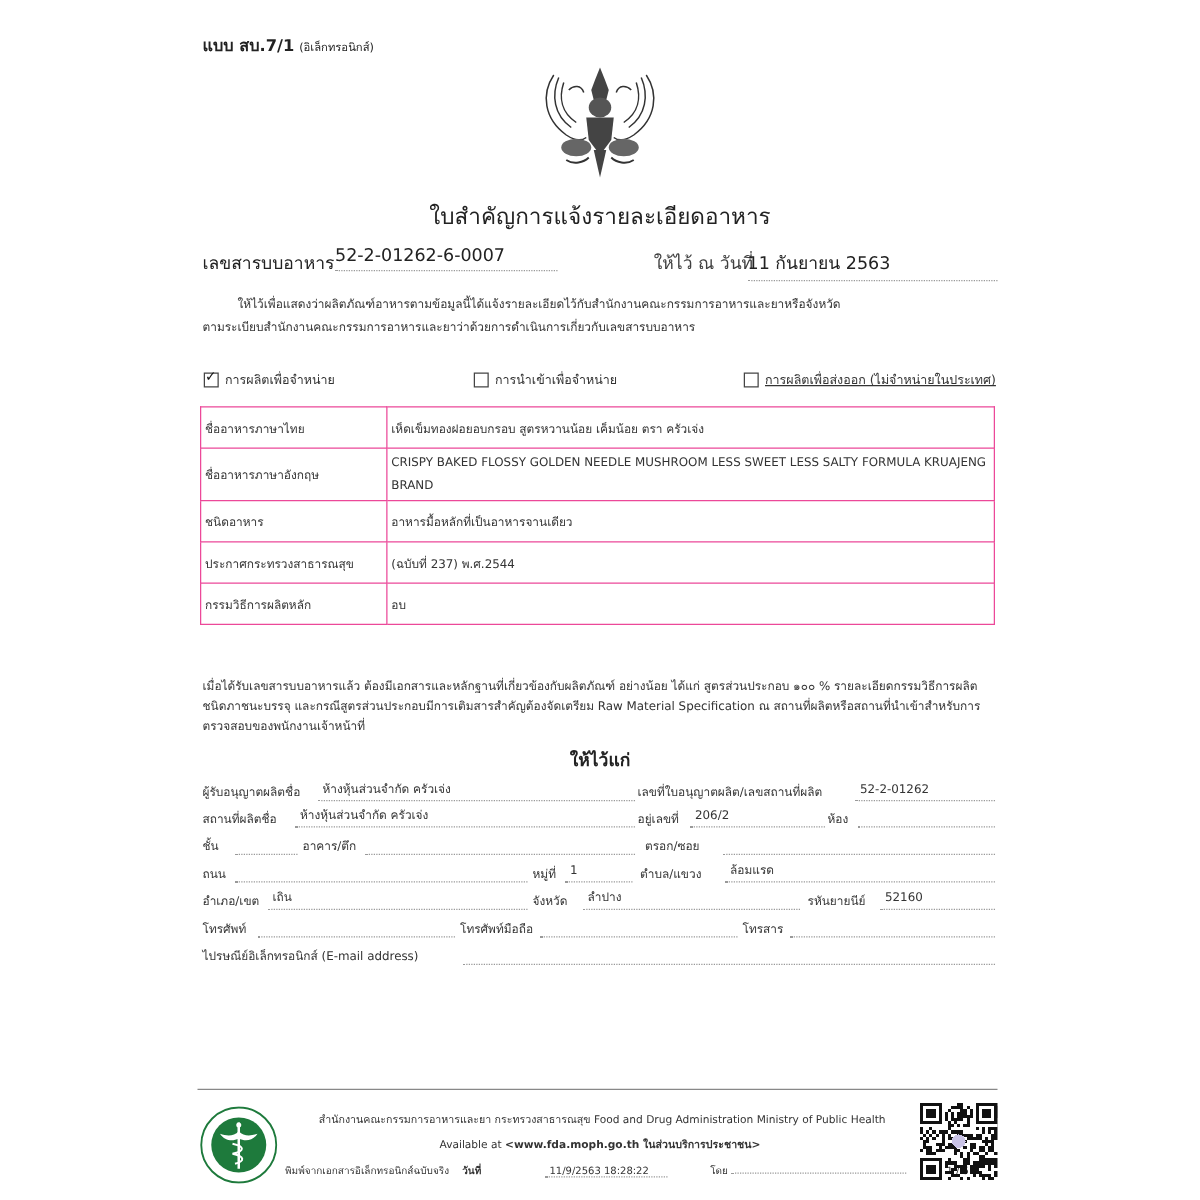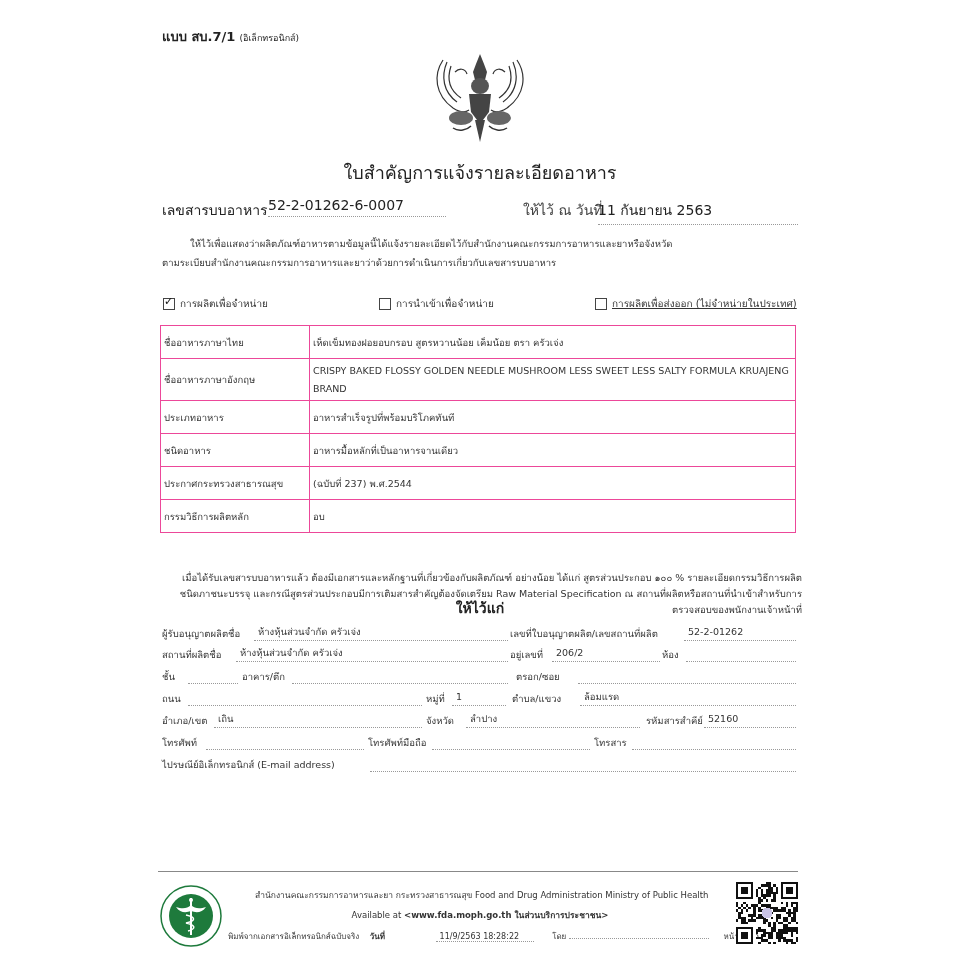--- a/index.html
+++ b/index.html
@@ -17,21 +17,21 @@
   .intro { left: 162px; top: 234px; width: 640px; font-size: 9.5px; line-height: 19px; color: #333; }
   .intro .indent { display: inline-block; width: 28px; }
   .chk-row { top: 296px; font-size: 10px; color: #333; display: flex; align-items: center; }
   .chk { width: 10px; height: 10px; border: 1px solid #444; margin-right: 5px; position: relative; background: #fff; }
   .chk.on::after { content: "✓"; position: absolute; left: 0px; top: -4px; font-size: 11px; color: #111; }
   table.info { position: absolute; left: 160px; top: 325px; width: 636px; border-collapse: collapse; font-size: 9.5px; color: #333; }
   table.info td { border: 1px solid #ec4899; padding: 2px 3px; vertical-align: middle; }
   table.info td.k { width: 142px; }
   table.info tr { height: 33px; }
   table.info tr.tall { height: 42px; }
-  .note { left: 162px; top: 570px; width: 640px; font-size: 9.5px; line-height: 16px; color: #333; text-align: right; }
+  .note { left: 162px; top: 542px; width: 640px; font-size: 9.5px; line-height: 16px; color: #333; }
   .to-title { left: 0; width: 960px; top: 597px; text-align: center; font-size: 14px; font-weight: bold; color: #222; }
   .frow { position: absolute; left: 162px; width: 634px; height: 20px; font-size: 9.5px; color: #333; }
   .frow .lbl { position: absolute; top: 2px; white-space: nowrap; }
   .frow .fld { position: absolute; top: 0; height: 16px; border-bottom: 1px dotted #999; padding-left: 4px; white-space: nowrap; line-height: 16px; }
   .hr-foot { left: 158px; top: 871px; width: 640px; height: 1px; background: #888; }
   .moph-logo { left: 160px; top: 885px; width: 62px; height: 62px; }
   .foot1 { left: 255px; top: 888px; font-size: 8.5px; color: #333; }
   .foot2 { left: 0; width: 960px; top: 908px; text-align: center; font-size: 8.5px; color: #333; }
   .foot2 b { font-weight: bold; }
   .foot3 { left: 228px; top: 930px; font-size: 8px; color: #333; white-space: nowrap; }
@@ -96,24 +96,20 @@
   <tbody>
       <tr>
     <td class="k">ชื่ออาหารภาษาไทย</td>
     <td>เห็ดเข็มทองฝอยอบกรอบ สูตรหวานน้อย เค็มน้อย ตรา ครัวเจ่ง</td>
   </tr>
   <tr class="tall">
     <td class="k">ชื่ออาหารภาษาอังกฤษ</td>
     <td style="line-height:18px;">CRISPY BAKED FLOSSY GOLDEN NEEDLE MUSHROOM LESS SWEET LESS SALTY FORMULA KRUAJENG BRAND</td>
   </tr>
   <tr>
-    <td class="k">ประเภทอาหาร</td>
-    <td>อาหารสำเร็จรูปที่พร้อมบริโภคทันที</td>
-  </tr>
-  <tr>
     <td class="k">ชนิดอาหาร</td>
     <td>อาหารมื้อหลักที่เป็นอาหารจานเดียว</td>
   </tr>
   <tr>
     <td class="k">ประกาศกระทรวงสาธารณสุข</td>
     <td>(ฉบับที่ 237) พ.ศ.2544</td>
   </tr>
   <tr>
     <td class="k">กรรมวิธีการผลิตหลัก</td>
     <td>อบ</td>
@@ -157,21 +153,21 @@
   <span class="fld" style="left:290px;width:50px;">1</span>
   <span class="lbl" style="left:350px;">ตำบล/แขวง</span>
   <span class="fld" style="left:418px;width:212px;">ล้อมแรด</span>
 </div>
 
 <div class="frow" style="top:711px;">
   <span class="lbl" style="left:0;">อำเภอ/เขต</span>
   <span class="fld" style="left:52px;width:204px;">เถิน</span>
   <span class="lbl" style="left:264px;">จังหวัด</span>
   <span class="fld" style="left:304px;width:170px;">ลำปาง</span>
-  <span class="lbl" style="left:484px;">รหัมสารสำคีย์</span>
+  <span class="lbl" style="left:484px;">รหันยายนีย์</span>
   <span class="fld" style="left:542px;width:88px;">52160</span>
 </div>
 
 <div class="frow" style="top:733px;">
   <span class="lbl" style="left:0;">โทรศัพท์</span>
   <span class="fld" style="left:44px;width:154px;"></span>
   <span class="lbl" style="left:206px;">โทรศัพท์มือถือ</span>
   <span class="fld" style="left:270px;width:154px;"></span>
   <span class="lbl" style="left:432px;">โทรสาร</span>
   <span class="fld" style="left:470px;width:160px;"></span>
@@ -197,21 +193,21 @@
 
 <div class="abs foot1">สำนักงานคณะกรรมการอาหารและยา กระทรวงสาธารณสุข Food and Drug Administration Ministry of Public Health</div>
 <div class="abs foot2">
   <span>Available at</span>
   <b>&lt;www.fda.moph.go.th ในส่วนบริการประชาชน&gt;</b>
 </div>
 <div class="abs foot3">
   <span>พิมพ์จากเอกสารอิเล็กทรอนิกส์ฉบับจริง</span>
   <b style="margin-left:8px;">วันที่</b>
   <span style="display:inline-block;width:94px;border-bottom:1px dotted #999;padding-left:4px;margin-left:48px;">11/9/2563 18:28:22</span>
-  <span style="margin-left:16px;">โดย</span>
+  <span style="margin-left:32px;">โดย</span>
   <span style="display:inline-block;width:140px;border-bottom:1px dotted #999;"></span>
   <span style="margin-left:12px;">หน้า 1 / 5</span>
 </div>
 
 <div class="abs qr">
   <svg id="qrsvg" width="62" height="62" viewBox="0 0 25 25" shape-rendering="crispEdges">
       <rect x="0" y="0" width="1" height="1" fill="#111"></rect>
       <rect x="1" y="0" width="1" height="1" fill="#111"></rect>
       <rect x="4" y="0" width="1" height="1" fill="#111"></rect>
       <rect x="5" y="0" width="1" height="1" fill="#111"></rect>

